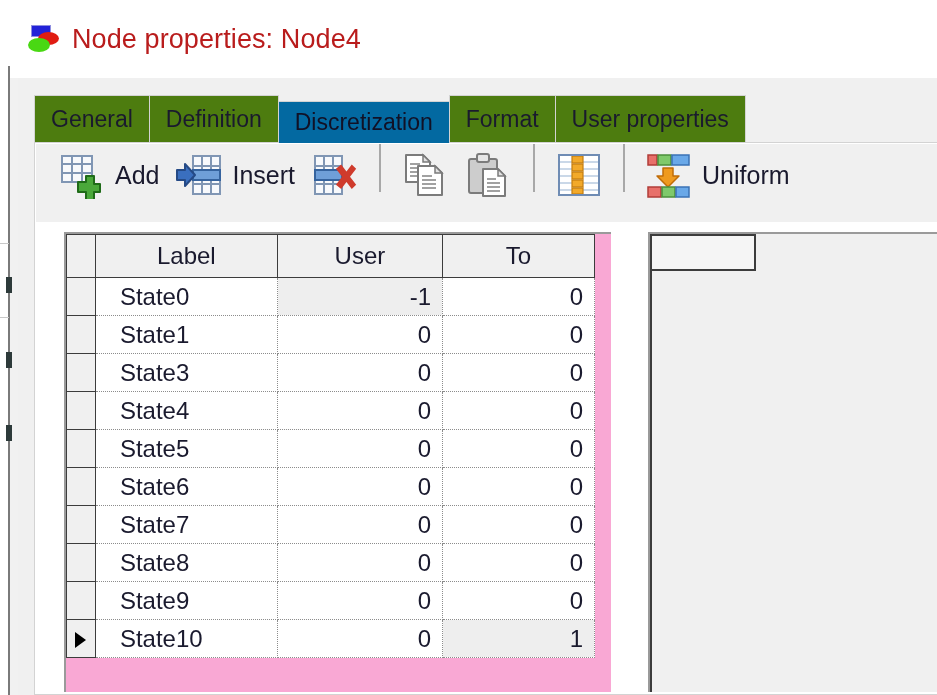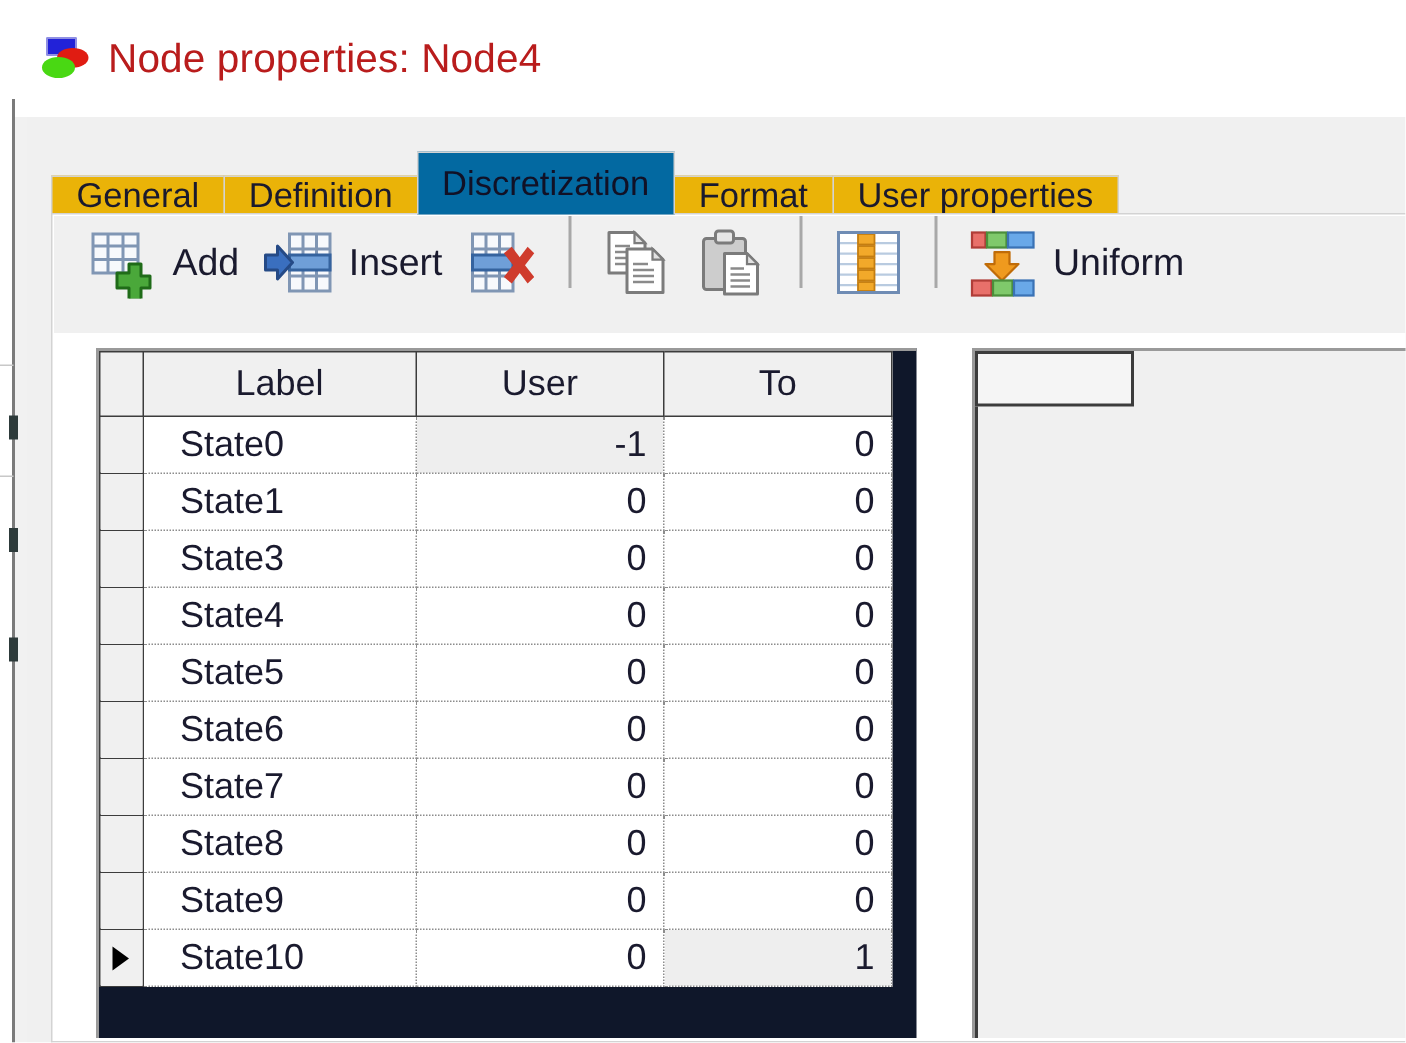--- a/index.html
+++ b/index.html
@@ -136,27 +136,27 @@
   
   .tabstrip {
     position: absolute;
     left: 16px;
     top: 23px;
     height: 42px;
     display: flex;
     align-items: flex-end;
   }
   .tab {
-    height: 26px;
+    height: 48px;
     padding: 0 16px;
     display: flex;
     align-items: center;
     justify-content: center;
     box-sizing: border-box;
-    background: #eab308;
+    background: #4d7c0f;
     border: 1px solid #d3d3d3;
     border-bottom: none;
     font-size: 23px;
     color: #1a1a2e;
     white-space: nowrap;
     margin-right: -1px;
   }
   .tab.active {
     height: 42px;
     background: #0369a1;
@@ -230,21 +230,21 @@
     height: 473px;
   }
 
   
   .gridwrap {
     position: absolute;
     left: 28px;
     top: 10px;
     width: 547px;
     height: 460px;
-    background: #0f172a;
+    background: #f9a8d4;
     border-top: 2px solid #9a9a9a;
     border-left: 2px solid #9a9a9a;
     box-sizing: border-box;
   }
   table.grid {
     border-collapse: collapse;
     table-layout: fixed;
     width: 529px;
     background: #ffffff;
     font-size: 24px;

